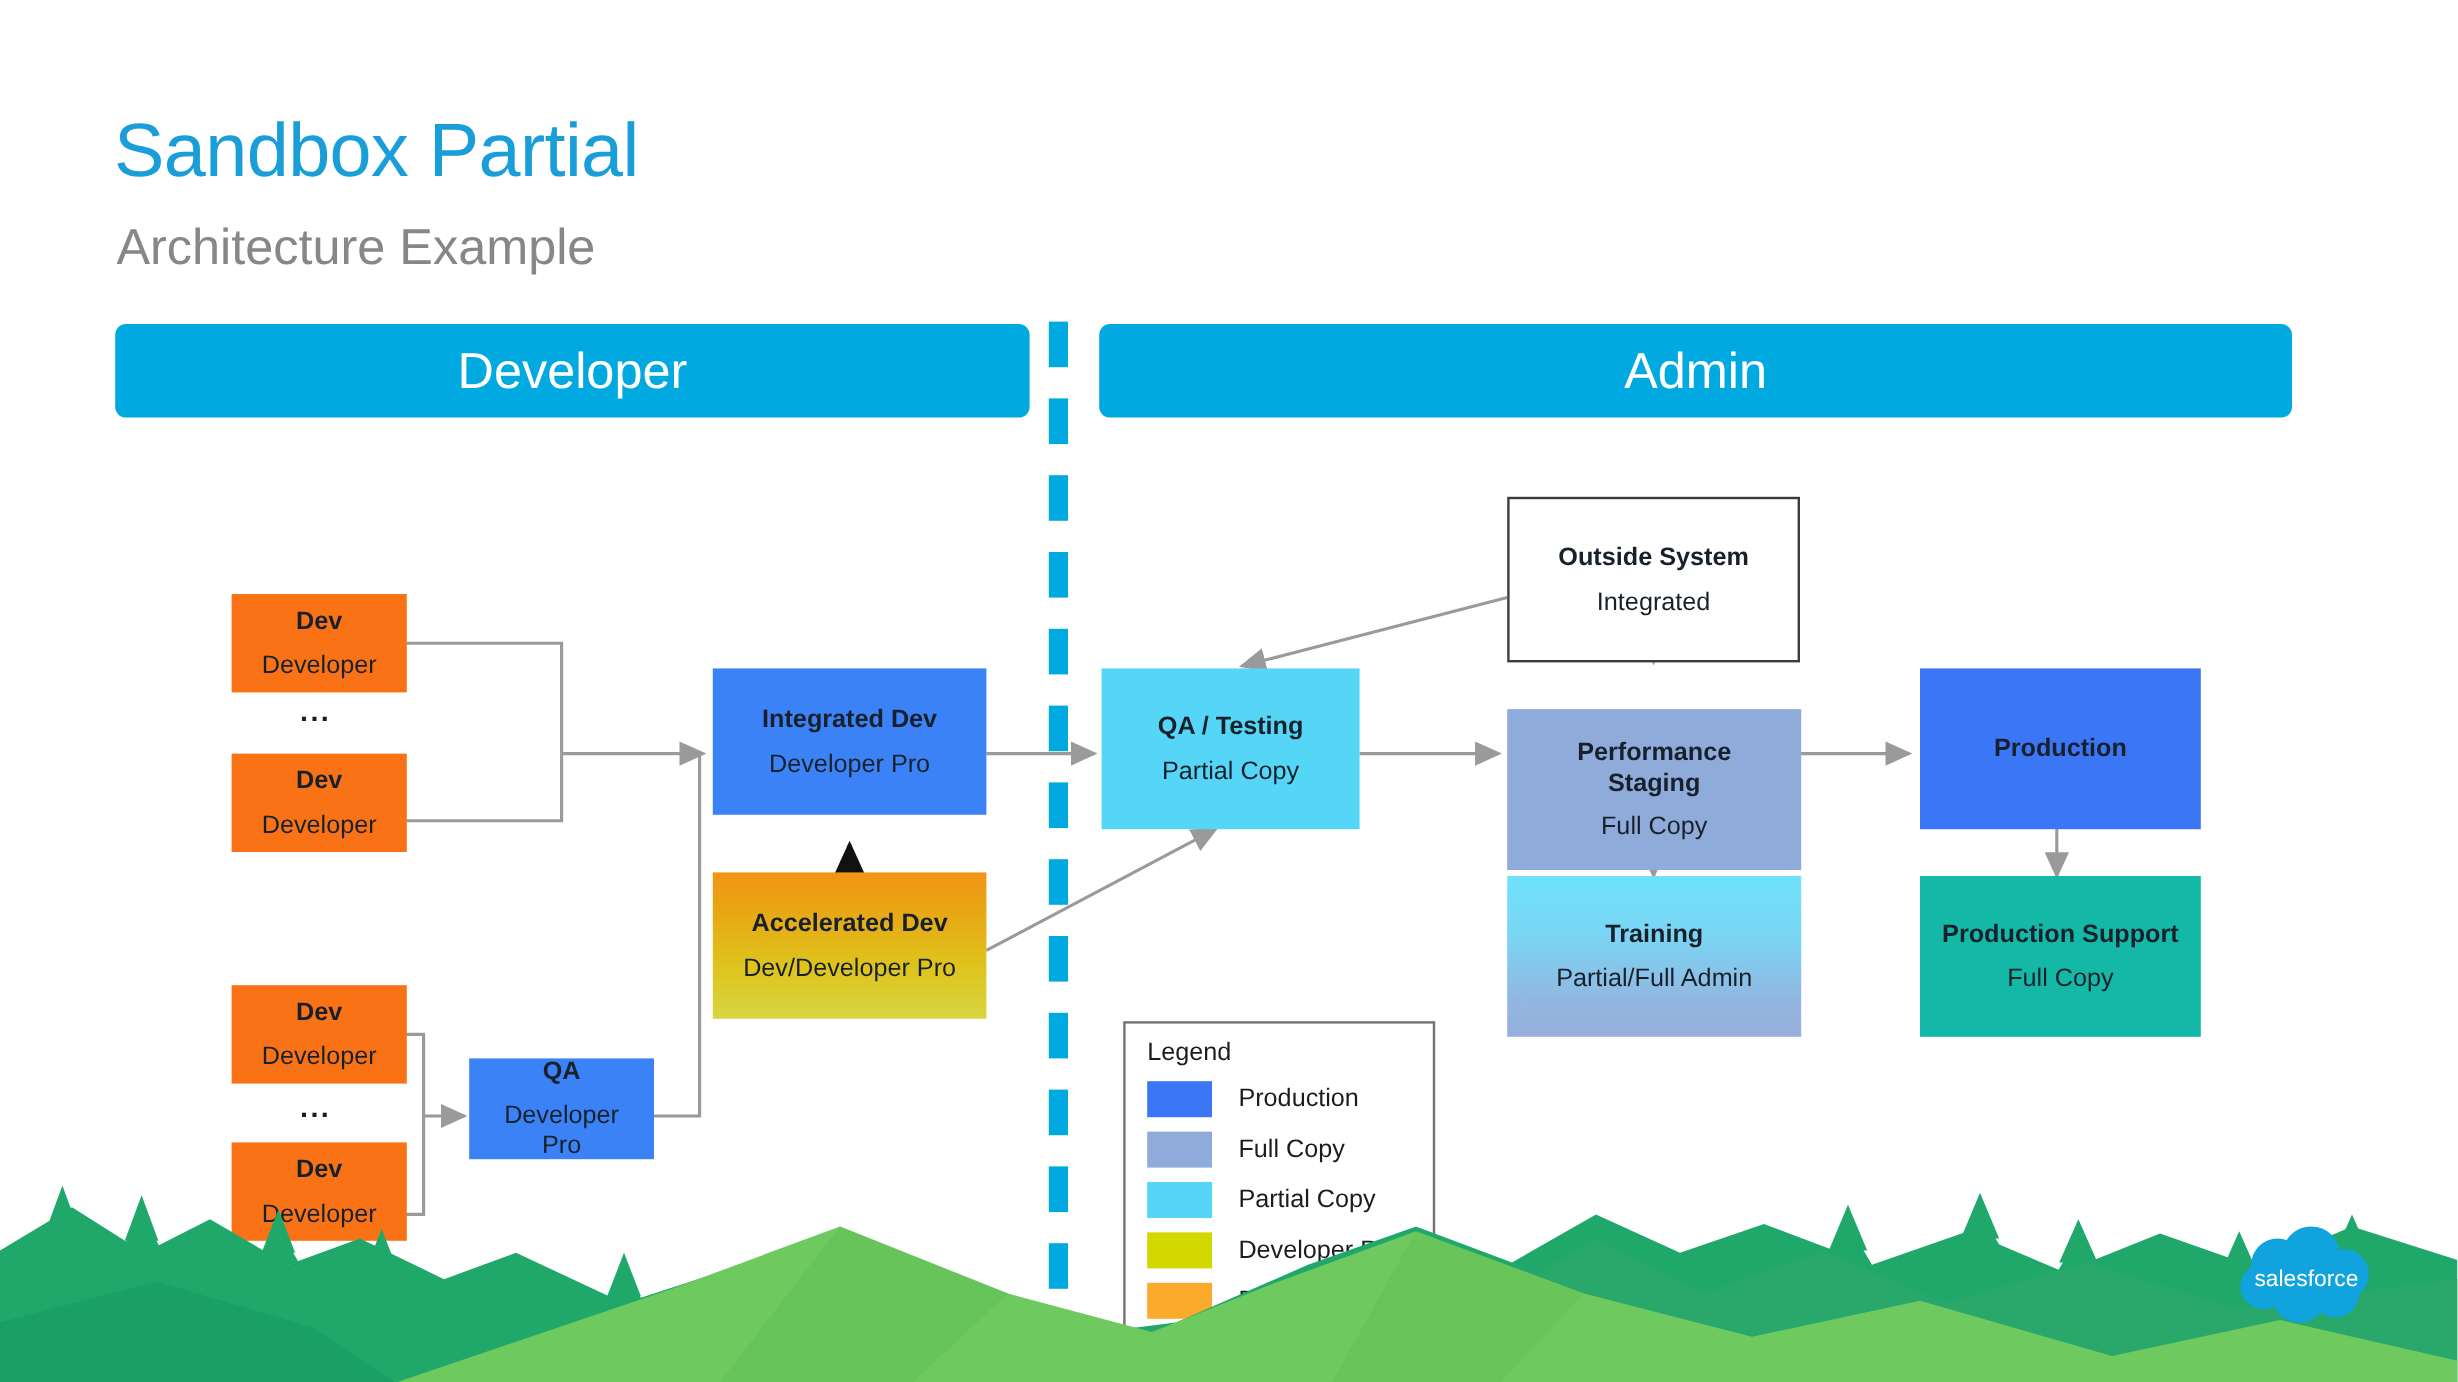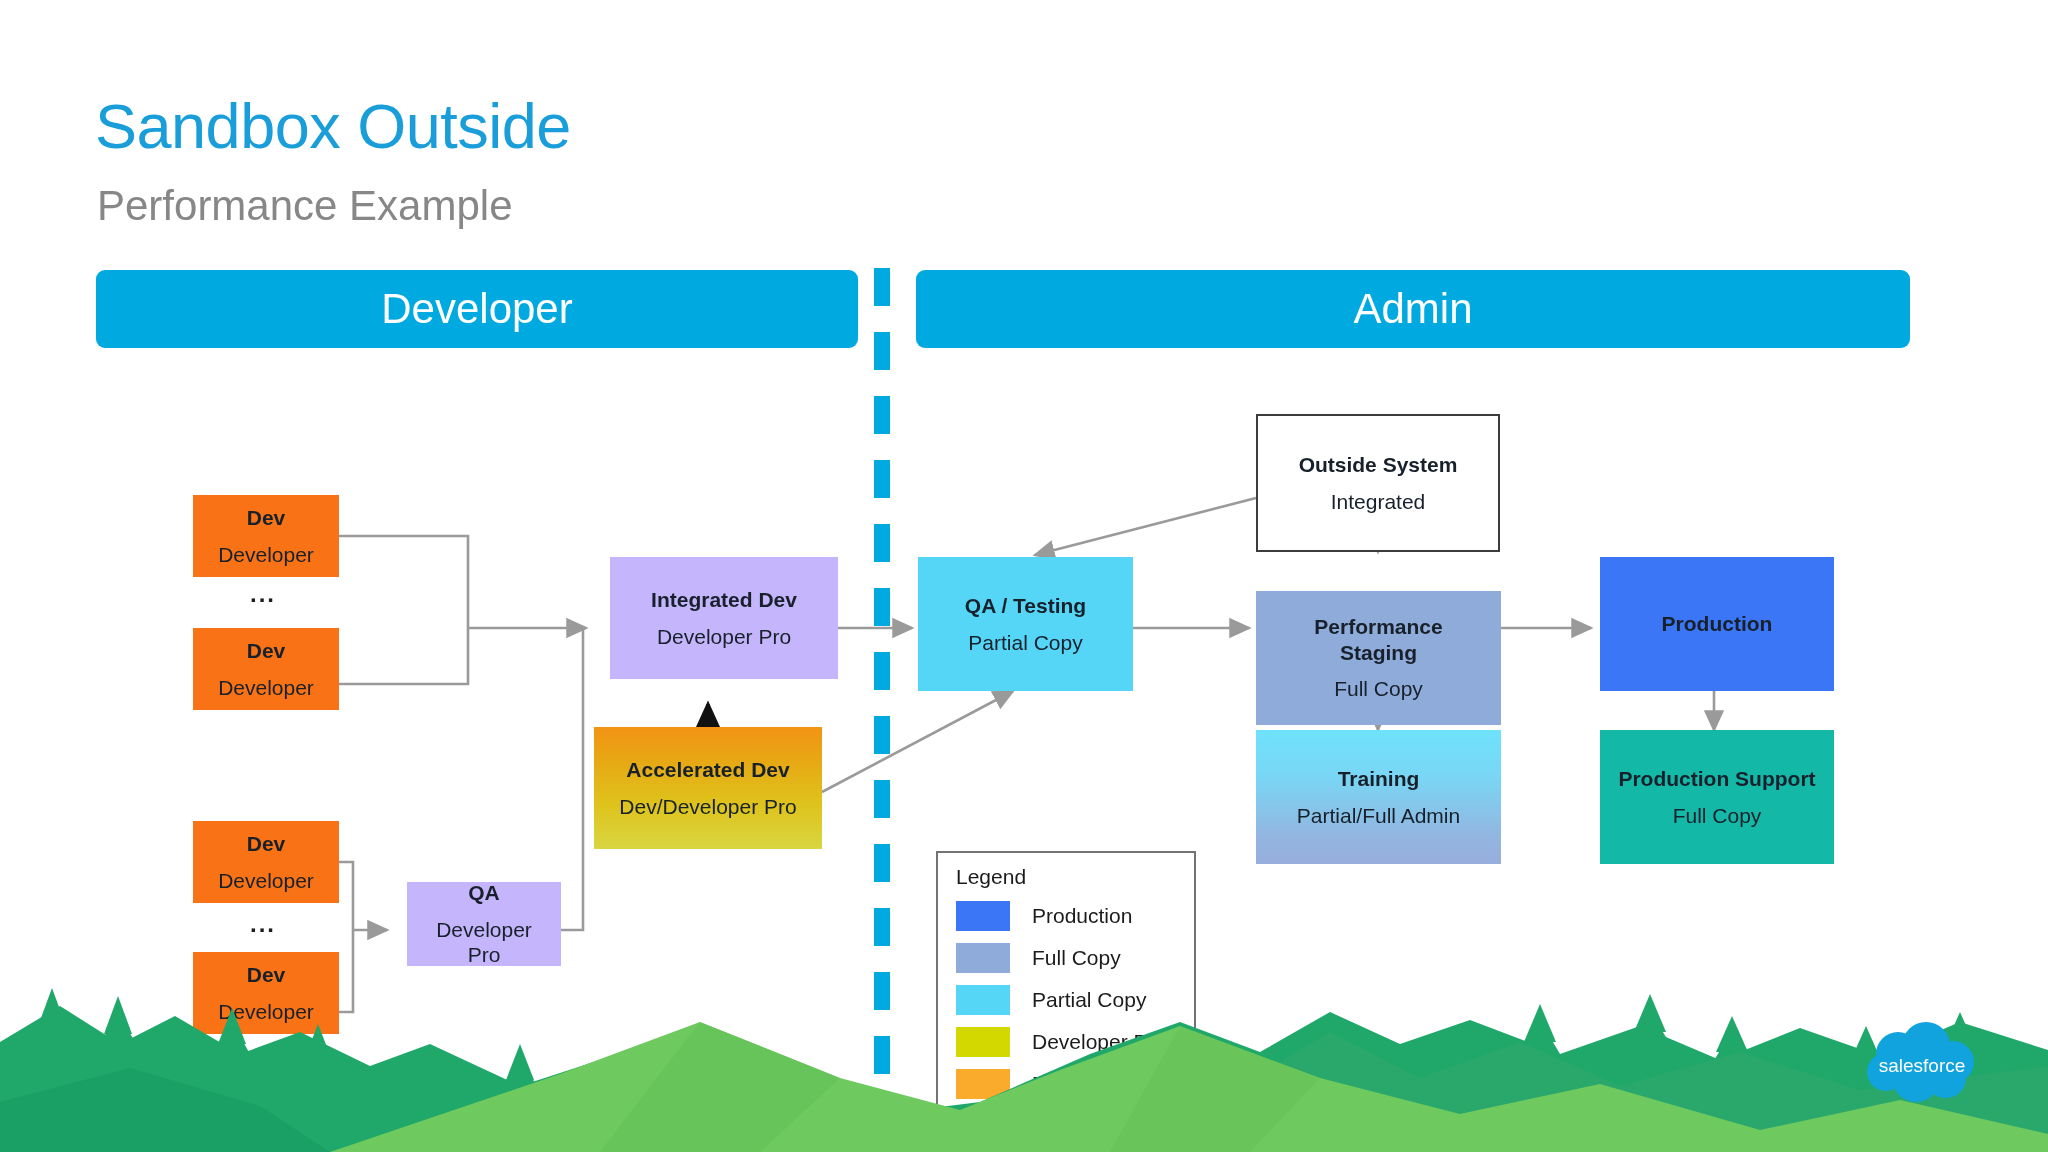--- a/index.html
+++ b/index.html
@@ -48,21 +48,21 @@
   .node .t { font-weight: 700; font-size: 21px; }
   .node .s { font-weight: 400; font-size: 21px; }
   .node .t + .s { margin-top: 11px; }
 
   .sz-dev   { width: 146px; height: 82px; }
   .sz-mid   { width: 228px; height: 122px; }
   .sz-qa    { width: 154px; height: 84px; }
 
   
   .c-dev       { background: #f97316; }
-  .c-devpro    { background: #c4b5fd; margin-left: 16px; }
+  .c-devpro    { background: #3b82f6; }
   .c-accel     { background: linear-gradient(180deg, #f39314 0%, #e8a514 24%, #dfc21b 62%, #d8d641 100%); }
   .c-partial   { background: #55d6f7; }
   .c-fullcopy  { background: #8fabda; margin-top: 34px; }
   .c-prod      { background: #3b76f6; }
   .c-prodsupp  { background: #14b8a6; }
   .c-training  { background: linear-gradient(180deg, #6fe2fb 0%, #79d6f4 35%, #93b5e0 80%, #97aedc 100%); }
   .c-outside   { background: #ffffff; border: 2px solid #3c3c3c; margin-top: 40px; }
 
   
   .ellip {
@@ -86,22 +86,22 @@
 
   
   #scenery { position: absolute; left: 0; bottom: 0; width: 2048px; height: 170px; }
   #sf-logo { position: absolute; right: 62px; bottom: 42px; width: 128px; height: 90px; }
 </style>
 </head>
 <body>
 
 <div id="slide">
 
-  <div class="title">Sandbox Outside</div>
-  <div class="subtitle">Performance Example</div>
+  <div class="title">Sandbox Partial</div>
+  <div class="subtitle">Architecture Example</div>
 
   <div class="hdr-bar" id="hdr-dev">Developer</div>
   <div class="hdr-bar" id="hdr-admin">Admin</div>
 
   <div class="divider">
     <i></i>
       <i></i>
       <i></i>
       <i></i>
       <i></i>

